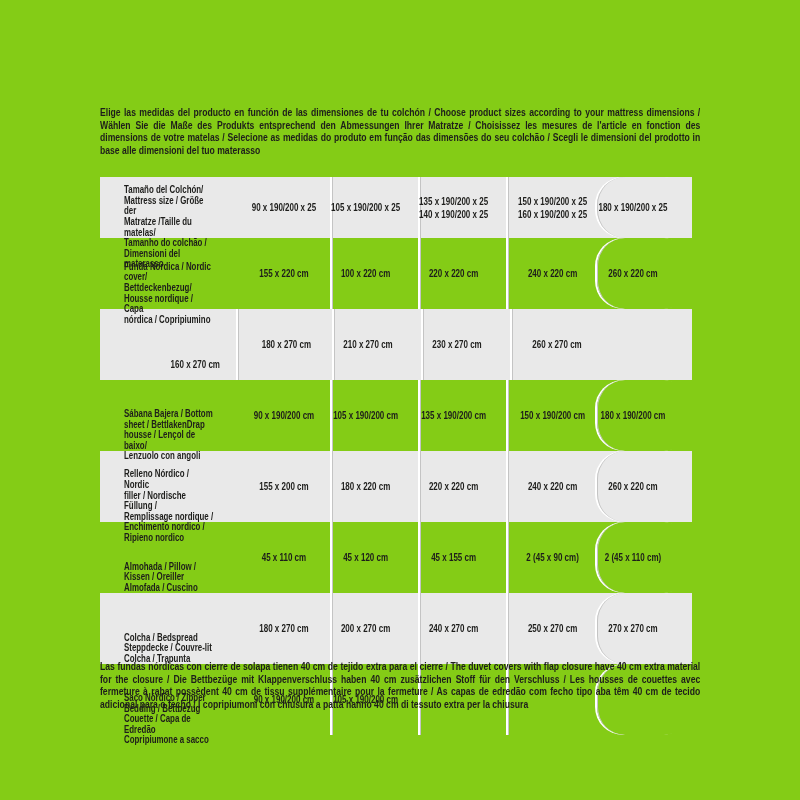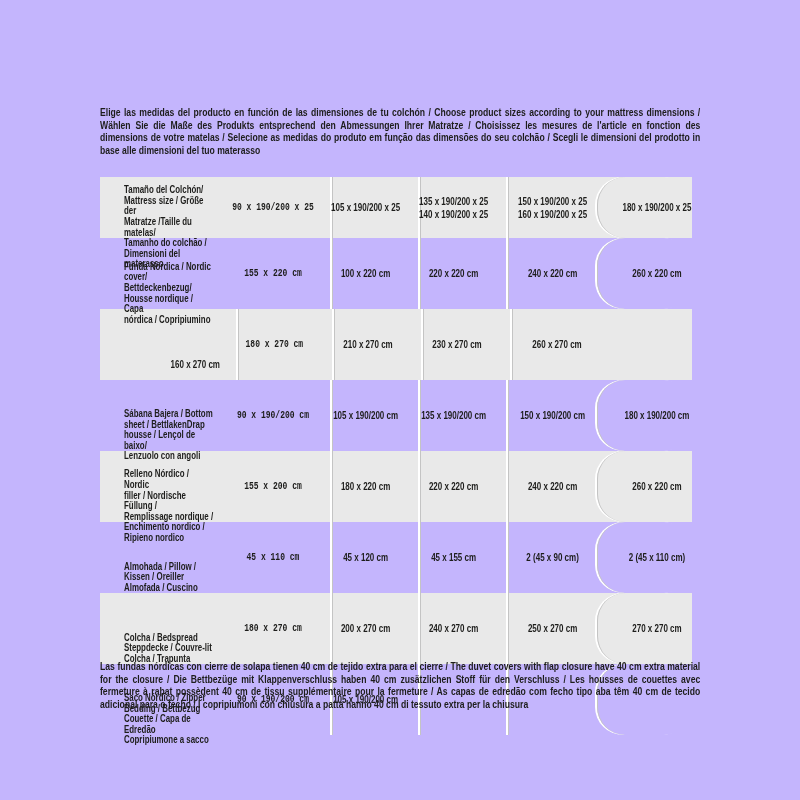--- a/index.html
+++ b/index.html
@@ -4,21 +4,21 @@
 <style>
   html, body {
     margin: 0;
     padding: 0;
     background: #ffffff;
   }
   .canvas {
     position: relative;
     width: 800px;
     height: 800px;
-    background: #c4b5fd;
+    background: #84cc16;
     font-family: "Liberation Sans", "DejaVu Sans", sans-serif;
     font-weight: 700;
     color: var(--text-color, #1d1d1b);
     overflow: hidden;
   }
 
   
   .para {
     position: absolute;
     left: 100px;
@@ -50,25 +50,25 @@
   }
   .row.header-row { height: 61px; }
   .row.shaded { background: var(--row-gray, #e9e9e9); }
 
   .cell {
     display: flex;
     align-items: center;
     overflow: visible;
   }
   .cell:nth-child(1) { width: 138px; padding-left: 24px; box-sizing: border-box; margin-top: 40px; }
-  .cell:nth-child(2) { width: 95px; justify-content: flex-end; font-family: Liberation Mono, monospace; }
+  .cell:nth-child(2) { width: 95px; justify-content: center; }
   .cell:nth-child(3) { width: 88px; justify-content: flex-end; }
   .cell:nth-child(4) { width: 88px; justify-content: flex-end; }
   .cell:nth-child(5) { width: 88px; justify-content: center; }
-  .cell:nth-child(6) { width: 95px; justify-content: flex-start; border-radius: 28px; }
+  .cell:nth-child(6) { width: 95px; justify-content: flex-end; border-radius: 28px; }
 
   
   .val-cell + .val-cell {
     border-left: 1px solid var(--divider-color, #c4c4c4);
     box-shadow: -2px 0 0 #ffffff;
   }
 
   .cin {
     font-size: 10px;
     line-height: 10.6px;

